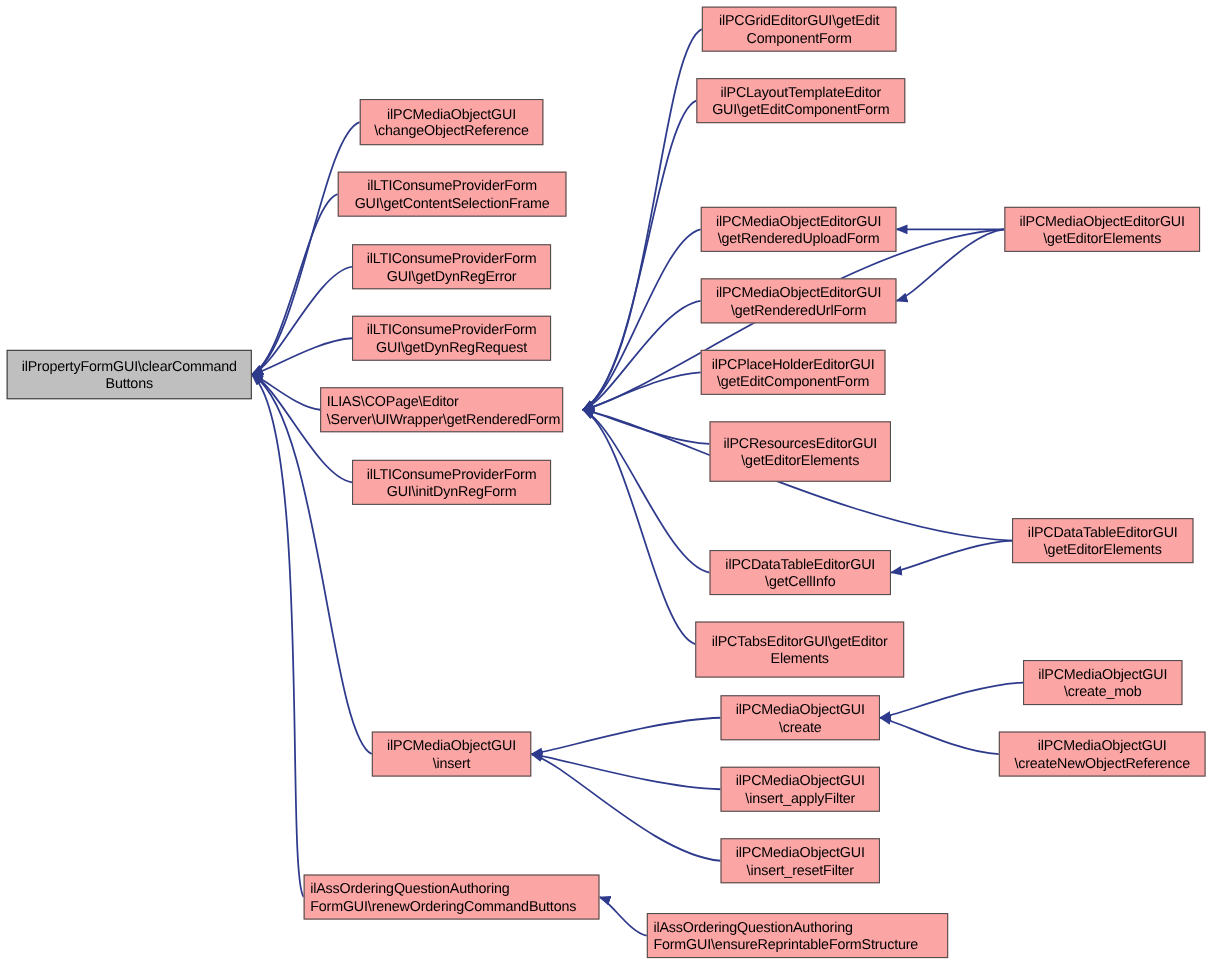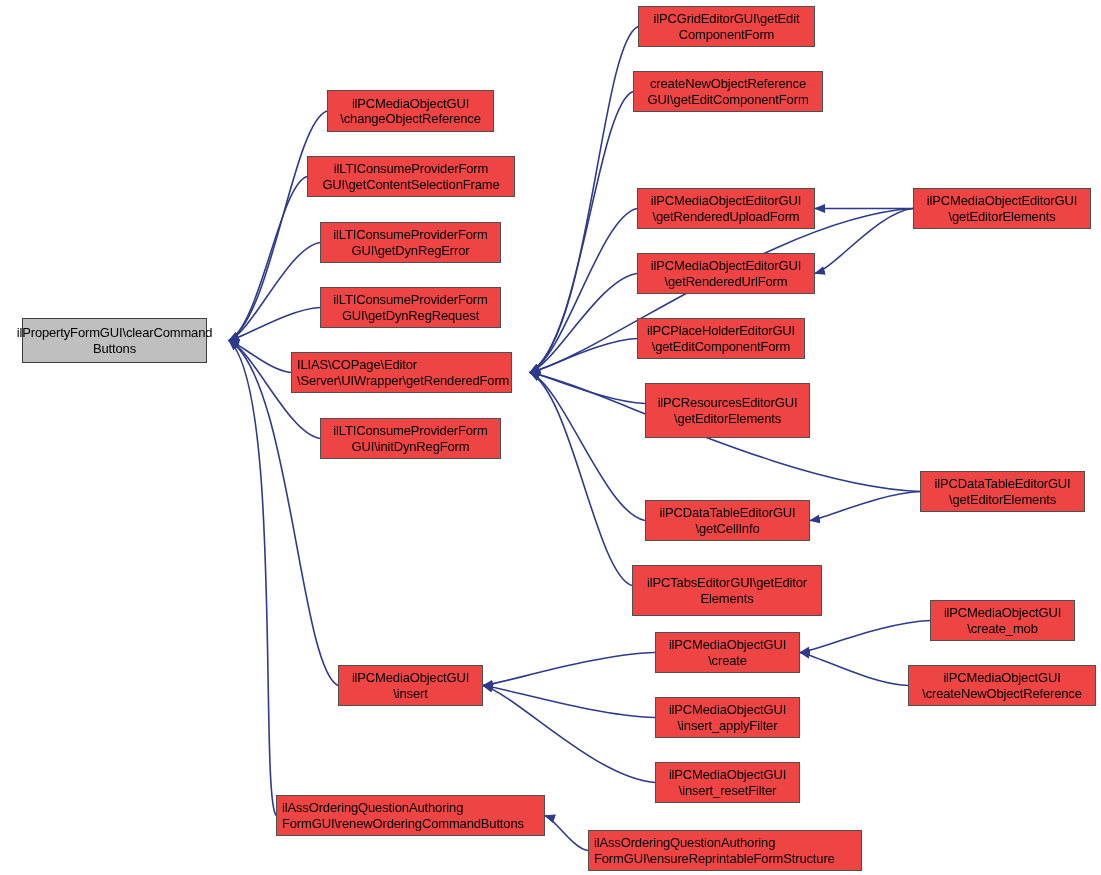--- a/index.html
+++ b/index.html
@@ -21,21 +21,21 @@
     left: 0;
     top: 0;
     width: 1101px;
     height: 875px;
     pointer-events: none;
   }
   .node {
     position: absolute;
     box-sizing: border-box;
     border: 1px solid #4f4f4f;
-    background: #ef4444;
+    background: #fca5a5;
     color: #000000;
     font-size: 13px;
     line-height: 15.5px;
     letter-spacing: -0.15px;
     display: flex;
     align-items: center;
     justify-content: center;
     text-align: center;
     padding: 0 3px;
     white-space: pre-line;
@@ -86,37 +86,37 @@
         <path d="M920,491.5 C881.5,492.95 827.1875,517.6 810,520.5" marker-end="url(#arw)"></path>
         <path d="M655,652.5 C594.8,654.15 508.1775,682.2 483,685.5" marker-end="url(#arw)"></path>
         <path d="M655,717.5 C594.8,715.9 508.03999999999996,688.7 483,685.5" marker-end="url(#arw)"></path>
         <path d="M655,782.5 C594.8,777.65 516.9775,695.2 483,685.5" marker-end="url(#arw)"></path>
         <path d="M930,620.5 C884.5,622.1 820,649.3 800,652.5" marker-end="url(#arw)"></path>
         <path d="M908,685.5 C870.2,683.85 817.4975000000001,655.8 800,652.5" marker-end="url(#arw)"></path>
         <path d="M588,850.5 C572.95,848.75 554.9725,819 545,815.5" marker-end="url(#arw)"></path>
       </g>
   </svg>
   <div id="nodes">
-      <div class="node highlight" style="left: 22px; top: 318px; width: 185px; height: 45px;"><span class="lbl">ilPropertyFormGUI\clearCommand
+      <div class="node highlight" style="left: 6px; top: 318px; width: 223px; height: 45px;"><span class="lbl">ilPropertyFormGUI\clearCommand
 Buttons</span></div>
       <div class="node" style="left: 327px; top: 90px; width: 167px; height: 42px;"><span class="lbl">ilPCMediaObjectGUI
 \changeObjectReference</span></div>
       <div class="node" style="left: 307px; top: 156px; width: 208px; height: 41px;"><span class="lbl">ilLTIConsumeProviderForm
 GUI\getContentSelectionFrame</span></div>
       <div class="node" style="left: 320px; top: 222px; width: 181px; height: 41px;"><span class="lbl">ilLTIConsumeProviderForm
 GUI\getDynRegError</span></div>
       <div class="node" style="left: 320px; top: 287px; width: 181px; height: 41px;"><span class="lbl">ilLTIConsumeProviderForm
 GUI\getDynRegRequest</span></div>
       <div class="node leftalign" style="left: 291px; top: 352px; width: 221px; height: 41px;"><span class="lbl">ILIAS\COPage\Editor
 \Server\UIWrapper\getRenderedForm</span></div>
       <div class="node" style="left: 320px; top: 418px; width: 181px; height: 41px;"><span class="lbl">ilLTIConsumeProviderForm
 GUI\initDynRegForm</span></div>
       <div class="node" style="left: 638px; top: 6px; width: 177px; height: 41px;"><span class="lbl">ilPCGridEditorGUI\getEdit
 ComponentForm</span></div>
-      <div class="node" style="left: 633px; top: 71px; width: 190px; height: 41px;"><span class="lbl">createNewObjectReference
+      <div class="node" style="left: 633px; top: 71px; width: 190px; height: 41px;"><span class="lbl">ilPCLayoutTemplateEditor
 GUI\getEditComponentForm</span></div>
       <div class="node" style="left: 637px; top: 188px; width: 178px; height: 41px;"><span class="lbl">ilPCMediaObjectEditorGUI
 \getRenderedUploadForm</span></div>
       <div class="node" style="left: 637px; top: 253px; width: 178px; height: 41px;"><span class="lbl">ilPCMediaObjectEditorGUI
 \getRenderedUrlForm</span></div>
       <div class="node" style="left: 637px; top: 318px; width: 168px; height: 41px;"><span class="lbl">ilPCPlaceHolderEditorGUI
 \getEditComponentForm</span></div>
       <div class="node" style="left: 645px; top: 383px; width: 165px; height: 55px;"><span class="lbl">ilPCResourcesEditorGUI
 \getEditorElements</span></div>
       <div class="node" style="left: 645px; top: 500px; width: 165px; height: 41px;"><span class="lbl">ilPCDataTableEditorGUI

